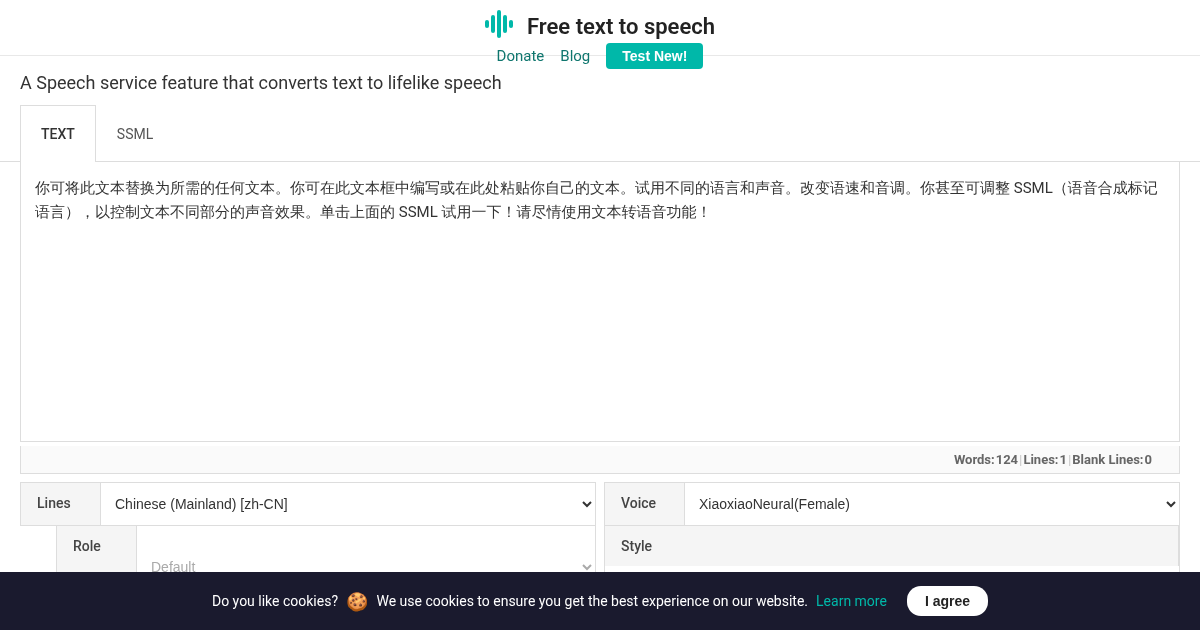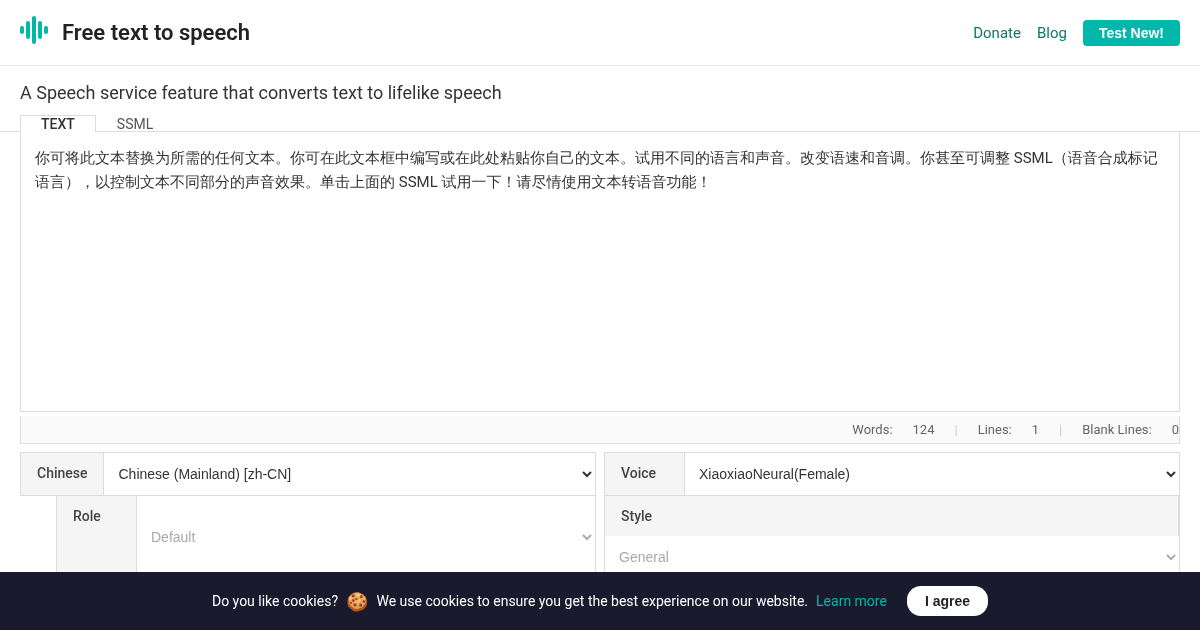--- a/index.html
+++ b/index.html
@@ -17,21 +17,22 @@
       position: relative;
     }
 
     
     .header {
       display: flex;
       align-items: center;
       justify-content: space-between;
       padding: 10px 20px;
       border-bottom: 1px solid #e8e8e8;
-      height: 66px;
+      height: 56px;
+      flex-direction: column;
     }
     .header-left {
       display: flex;
       align-items: center;
       gap: 10px;
     }
     .logo-icon {
       color: #00b8a9;
       font-size: 22px;
     }
@@ -70,21 +71,21 @@
       font-weight: 400;
     }
 
     
     .tabs {
       display: flex;
       padding: 0 20px;
       border-bottom: 1px solid #ddd;
     }
     .tab {
-      padding: 0 20px;
+      padding: 20px 20px;
       font-size: 14px;
       cursor: pointer;
       border: 1px solid transparent;
       border-bottom: none;
       margin-bottom: -1px;
       color: #555;
       text-align: center;
     }
     .tab.active {
       border-color: #ddd;
@@ -109,27 +110,28 @@
       color: #333;
       resize: none;
       outline: none;
       font-family: inherit;
       line-height: 1.6;
     }
     .textarea-stats {
       display: flex;
       justify-content: flex-end;
       align-items: center;
-      padding: 6px 0;
+      padding: 6px 27px;
       font-size: 13px;
       color: #666;
       border: 1px solid #ddd;
       border-top: none;
       background: #fafafa;
-      gap: 20px;
+      gap: 1px;
+      font-weight: bold;
     }
     .stat-separator {
       color: #ccc;
     }
     .control-label {
       background: #f5f5f5;
       padding: 12px 16px;
       font-size: 14px;
       color: #444;
       min-width: 80px;
@@ -240,21 +242,21 @@
     <span>1</span>
     <span class="stat-separator">|</span>
     <span>Blank Lines:</span>
     <span>0</span>
   </div>
 </div>
 
 <div class="controls-grid">
 
   <div class="control-pair">
-    <div class="control-label">Chinese</div>
+    <div class="control-label">Lines</div>
     <select class="control-select">
       <option>Chinese (Mainland) [zh-CN]</option>
     </select>
   </div>
 
   <div class="control-pair">
     <div class="control-label">Voice</div>
     <select class="control-select">
       <option>XiaoxiaoNeural(Female)</option>
     </select>

